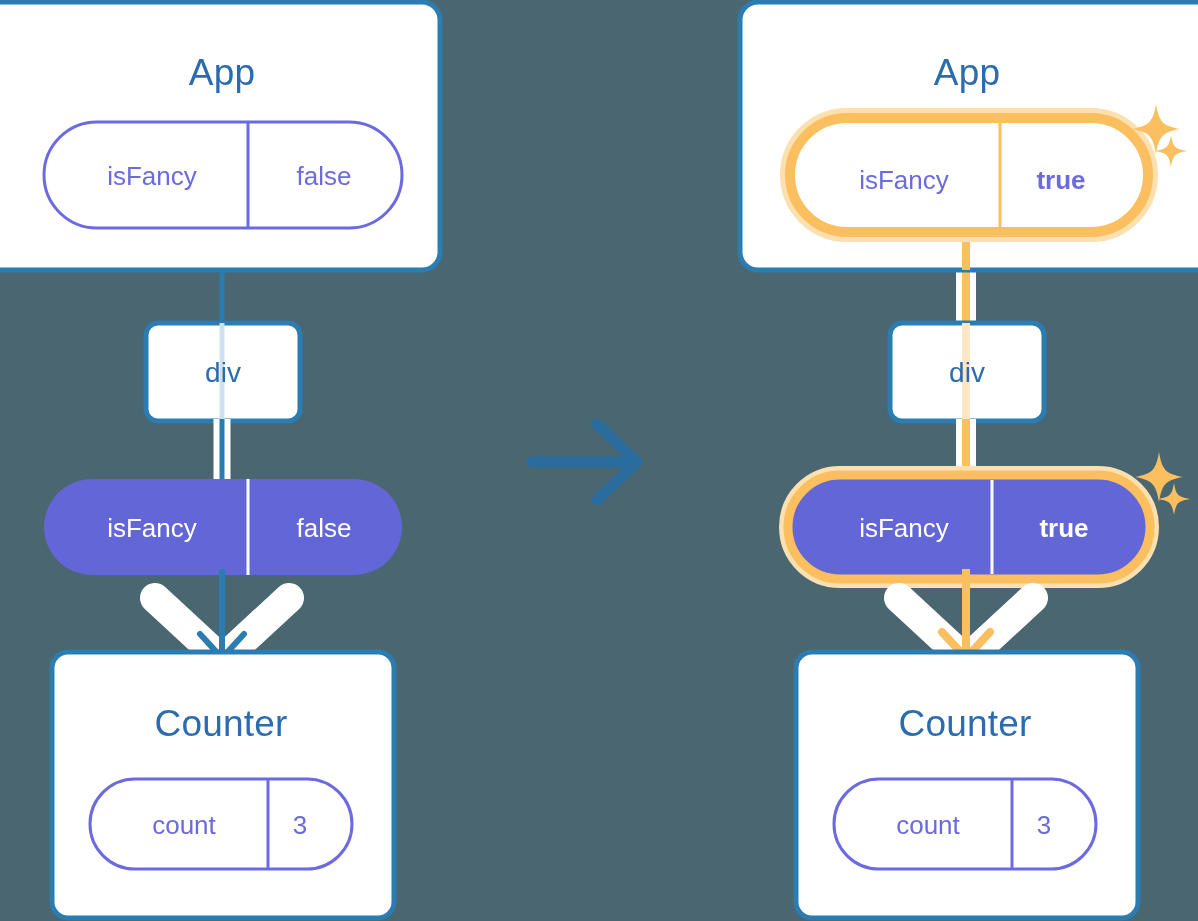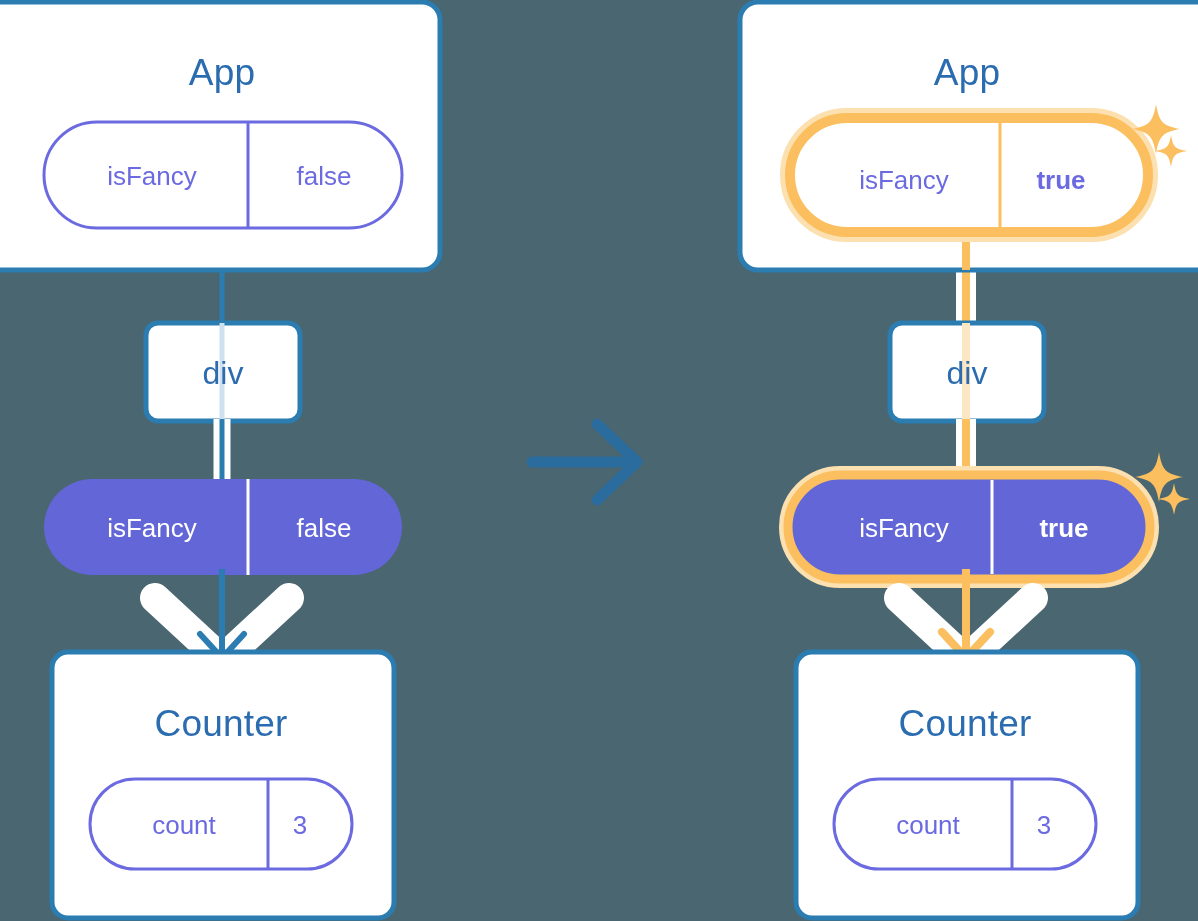--- a/index.html
+++ b/index.html
@@ -46,21 +46,21 @@
   .pill-txt {
     font-size: 26px;
     font-weight: 400;
     transform: translate(-50%, -50%);
   }
   .pill-txt.outline { color: #6b6ae0; }
   .pill-txt.filled  { color: #ffffff; }
   .pill-txt.bold    { font-weight: 700; text-align: center; }
   .node-txt {
     color: #2b6cb0;
-    font-size: 32px;
+    font-size: 28px;
     transform: translate(-50%, -50%);
   }
 </style>
 </head>
 <body>
 
 <div id="stage">
 
   <svg width="1198" height="921" viewBox="0 0 1198 921" xmlns="http://www.w3.org/2000/svg">
     <defs>

